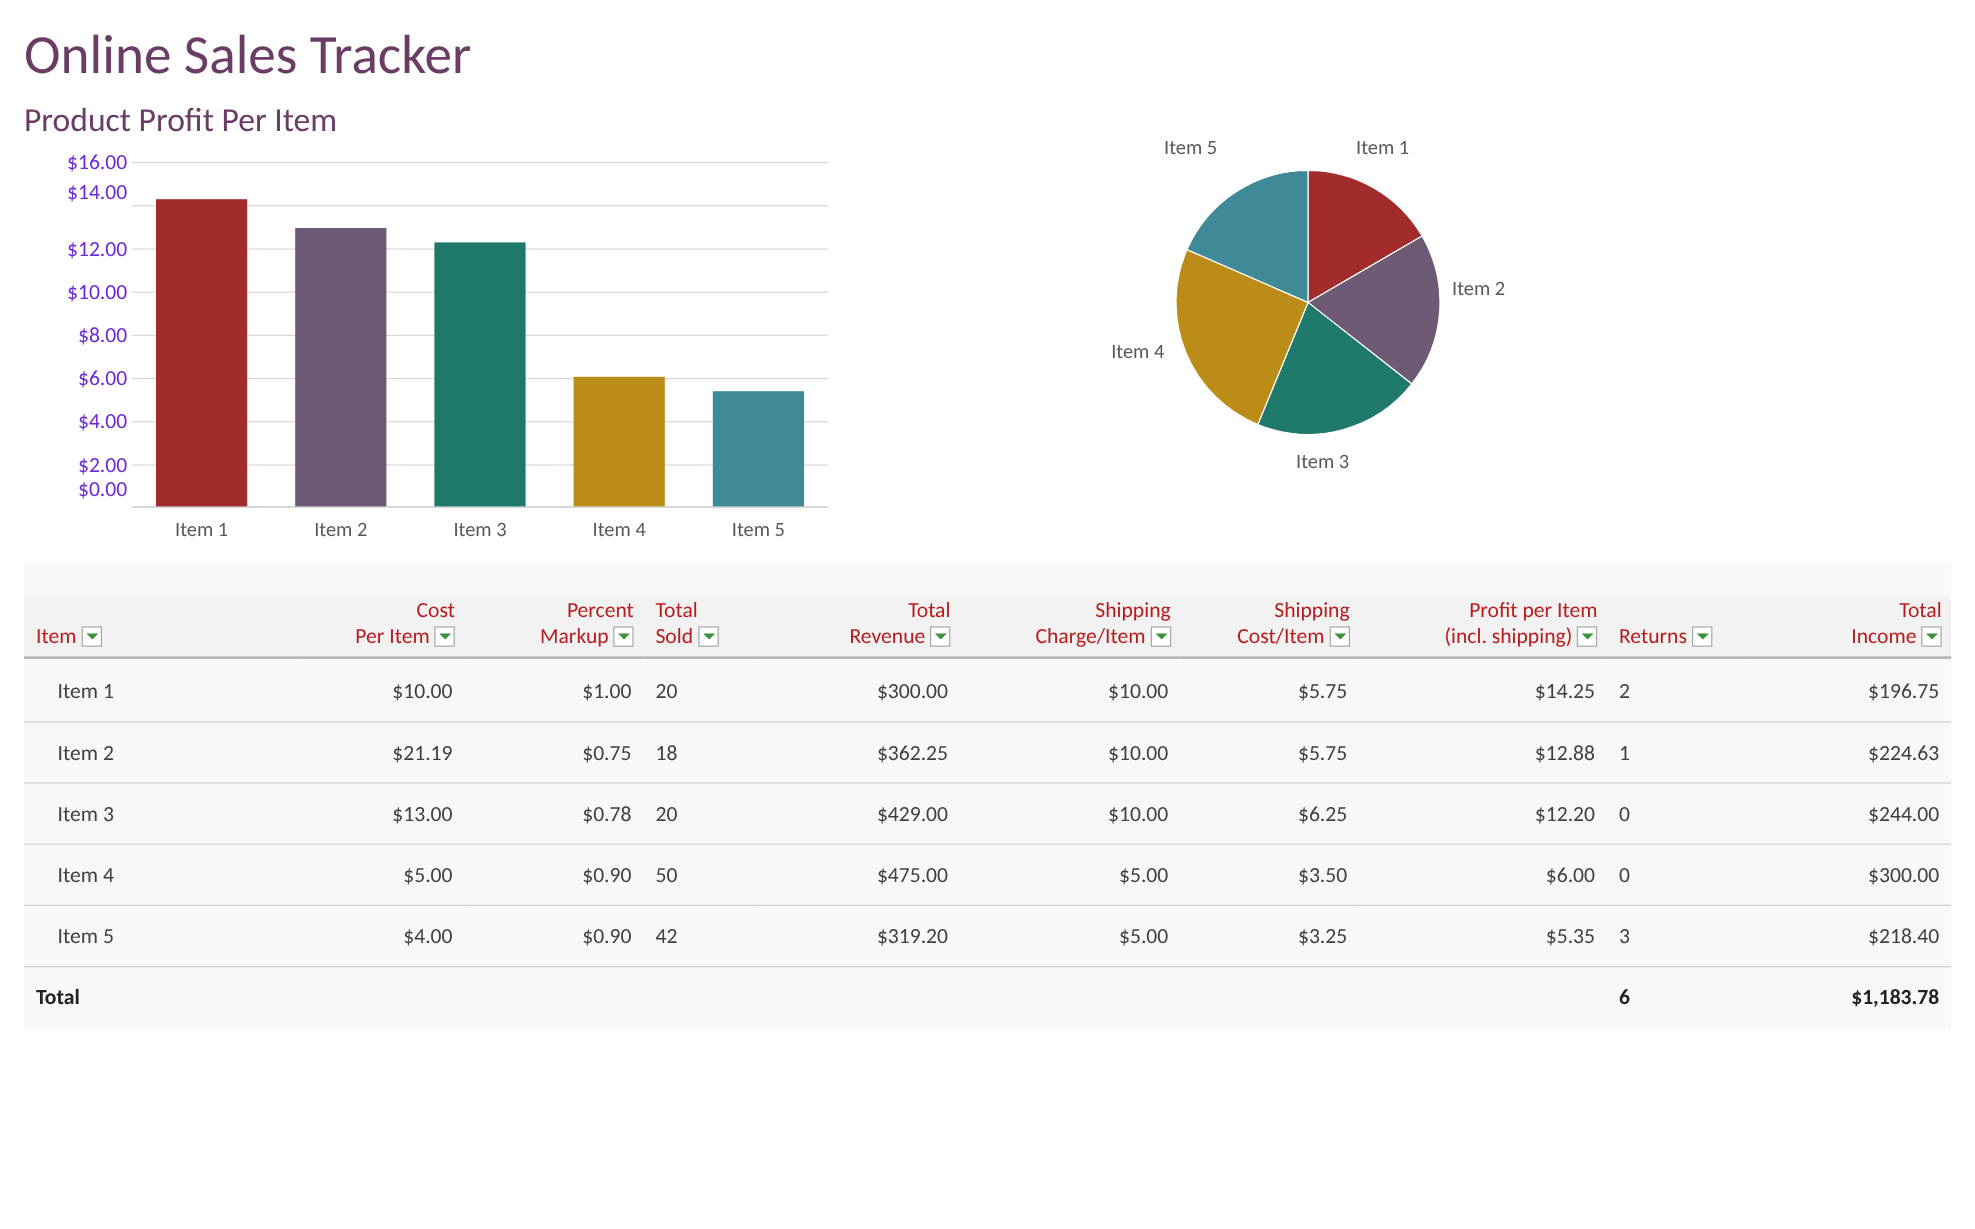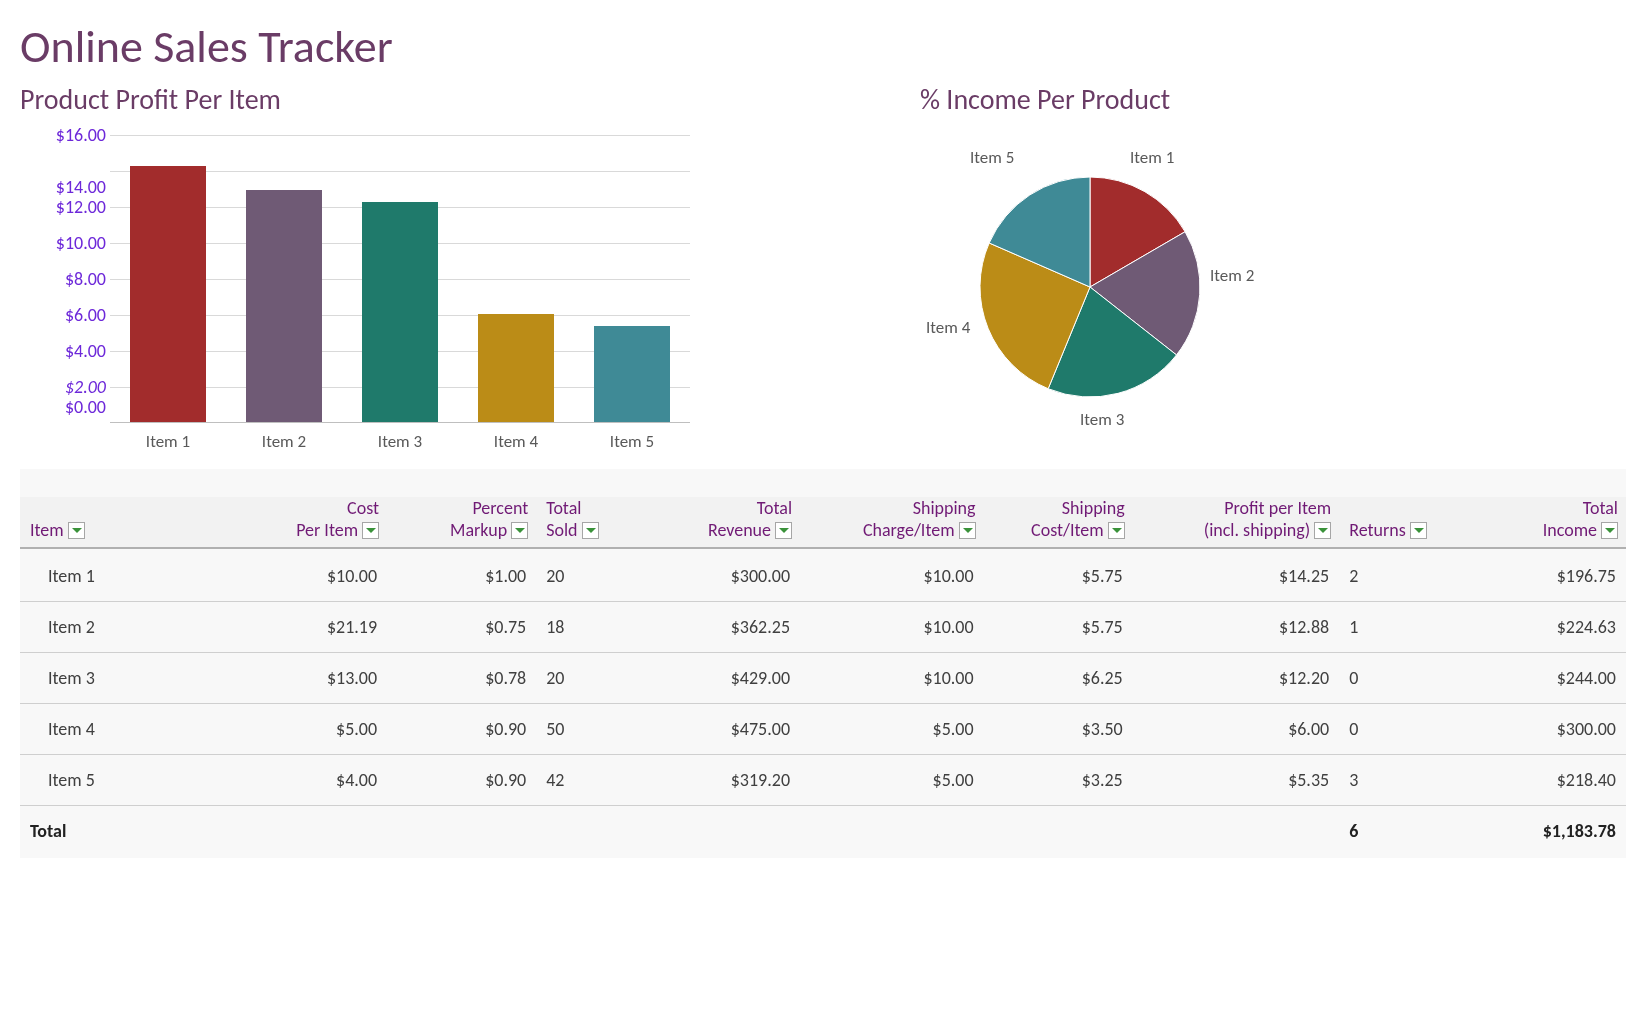--- a/index.html
+++ b/index.html
@@ -118,21 +118,21 @@
     padding-top: 28px;
   }
   table {
     width: 100%;
     border-collapse: collapse;
     font-size: 18px;
   }
   thead th {
     text-align: left;
     font-weight: 400;
-    color: #701a75;
+    color: #b91c1c;
     padding: 0 8px 6px 10px;
     vertical-align: bottom;
     border-bottom: 2px solid #b0b0b0;
     position: relative;
     background: #f2f2f2;
   }
   .filter-btn {
     display: inline-block;
     width: 17px;
     height: 17px;
@@ -173,27 +173,27 @@
 <body>
 
 <h1>Online Sales Tracker</h1>
 
 <div class="charts-row">
   <div class="bar-block">
     <h2>Product Profit Per Item</h2>
     <div class="bar-chart">
       <div id="y-ticks">
           <div class="y-tick" style="top: 272px;">$0.00</div>
-          <div class="y-tick" style="top: 252px; font-style: italic;">$2.00</div>
+          <div class="y-tick" style="top: 252px;">$2.00</div>
           <div class="y-tick" style="top: 216px;">$4.00</div>
           <div class="y-tick" style="top: 180px;">$6.00</div>
           <div class="y-tick" style="top: 144px;">$8.00</div>
           <div class="y-tick" style="top: 108px;">$10.00</div>
           <div class="y-tick" style="top: 72px;">$12.00</div>
-          <div class="y-tick" style="top: 52px; text-align: right;">$14.00</div>
+          <div class="y-tick" style="top: 25px; text-align: right;">$14.00</div>
           <div class="y-tick" style="top: 0px;">$16.00</div>
         </div>
       <div class="bar-plot" id="bar-plot">
         <div id="grid-lines">
             <div class="grid-line" style="top: 252px;"></div>
             <div class="grid-line" style="top: 216px;"></div>
             <div class="grid-line" style="top: 180px;"></div>
             <div class="grid-line" style="top: 144px;"></div>
             <div class="grid-line" style="top: 108px;"></div>
             <div class="grid-line" style="top: 72px;"></div>
@@ -222,21 +222,20 @@
           <div class="x-tick">Item 1</div>
           <div class="x-tick">Item 2</div>
           <div class="x-tick">Item 3</div>
           <div class="x-tick">Item 4</div>
           <div class="x-tick">Item 5</div>
         </div>
     </div>
   </div>
 
   <div class="pie-block">
-    <h2>% Income Per Product</h2>
     <div class="pie-wrap">
       <svg id="pie-svg" width="340" height="300" viewBox="0 0 340 300">
           <path d="M 170 150 L 170 40 A 110 110 0 0 1 265.1028078633956 94.72382125636696 Z" fill="#a22c2c" stroke="#fff" stroke-width="1"></path>
           <path d="M 170 150 L 265.1028078633956 94.72382125636696 A 110 110 0 0 1 256.508203484377 217.94358490619712 Z" fill="#6f5a75" stroke="#fff" stroke-width="1"></path>
           <path d="M 170 150 L 256.508203484377 217.94358490619712 A 110 110 0 0 1 128.17264907607074 251.73727298628796 Z" fill="#1f7a6b" stroke="#fff" stroke-width="1"></path>
           <path d="M 170 150 L 128.17264907607074 251.73727298628796 A 110 110 0 0 1 69.18646432675085 105.99282984491592 Z" fill="#bb8c17" stroke="#fff" stroke-width="1"></path>
           <path d="M 170 150 L 69.18646432675085 105.99282984491592 A 110 110 0 0 1 169.99999999999997 40 Z" fill="#3f8a96" stroke="#fff" stroke-width="1"></path>
         </svg>
       <div id="pie-labels">
           <div class="pie-label" style="left: 210px; top: 10px;">Item 1</div>

